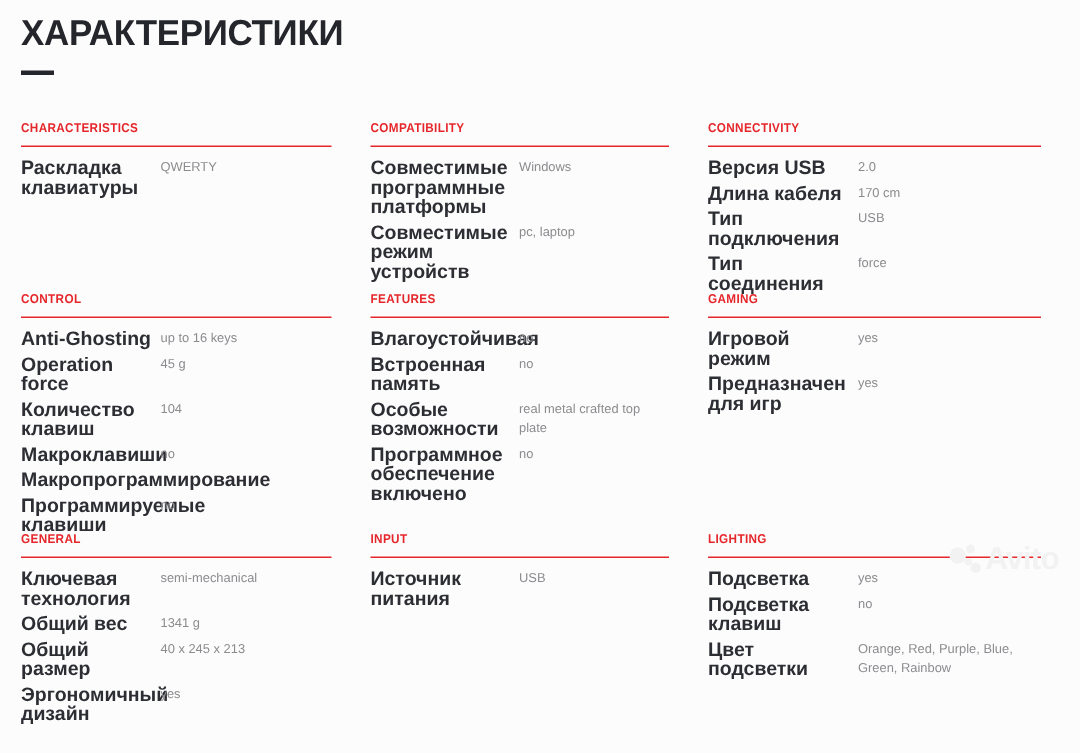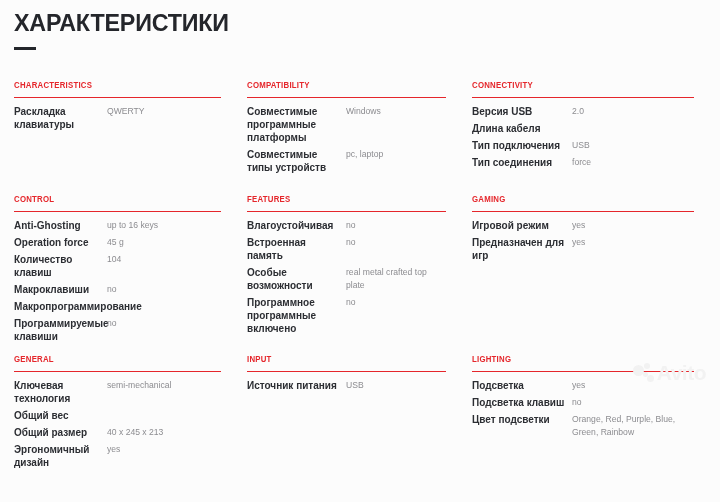--- a/index.html
+++ b/index.html
@@ -87,21 +87,21 @@
   }
 
   .spec-row {
     display: flex;
     align-items: flex-start;
     margin-bottom: 4px;
     line-height: 13px;
   }
 
   .spec-label {
-    font-size: 10px;
+    font-size: 13px;
     font-weight: 700;
     color: #2c2e33;
     flex: 0 0 auto;
     padding-right: 6px;
   }
 
   .spec-value {
     font-size: 8.6px;
     font-weight: 400;
     color: #8c8c90;
@@ -174,35 +174,36 @@
       </div>
       <div class="spec-section col-mid band-1">
         <div class="section-title">COMPATIBILITY</div>
         <div class="section-rule"></div>
         <div class="spec-rows">
           <div class="spec-row">
             <div class="spec-label">Совместимые программные платформы</div>
             <div class="spec-value">Windows</div>
           </div>
           <div class="spec-row">
-            <div class="spec-label">Совместимые типы устройств</div>
+            <div class="spec-label">Совместимые режим устройств</div>
             <div class="spec-value">pc, laptop</div>
           </div>
         </div>
       </div>
       <div class="spec-section col-right band-1">
         <div class="section-title">CONNECTIVITY</div>
         <div class="section-rule"></div>
         <div class="spec-rows">
           <div class="spec-row">
             <div class="spec-label">Версия USB</div>
             <div class="spec-value">2.0</div>
           </div>
           <div class="spec-row">
             <div class="spec-label">Длина кабеля</div>
+            <div class="spec-value">170 cm</div>
           </div>
           <div class="spec-row">
             <div class="spec-label">Тип подключения</div>
             <div class="spec-value">USB</div>
           </div>
           <div class="spec-row">
             <div class="spec-label">Тип соединения</div>
             <div class="spec-value">force</div>
           </div>
         </div>
@@ -247,21 +248,21 @@
           </div>
           <div class="spec-row">
             <div class="spec-label">Встроенная память</div>
             <div class="spec-value">no</div>
           </div>
           <div class="spec-row">
             <div class="spec-label">Особые возможности</div>
             <div class="spec-value">real metal crafted top plate</div>
           </div>
           <div class="spec-row">
-            <div class="spec-label">Программное программные включено</div>
+            <div class="spec-label">Программное обеспечение включено</div>
             <div class="spec-value">no</div>
           </div>
         </div>
       </div>
       <div class="spec-section col-right band-2">
         <div class="section-title">GAMING</div>
         <div class="section-rule"></div>
         <div class="spec-rows">
           <div class="spec-row">
             <div class="spec-label">Игровой режим</div>
@@ -276,20 +277,21 @@
       <div class="spec-section col-left band-3">
         <div class="section-title">GENERAL</div>
         <div class="section-rule"></div>
         <div class="spec-rows">
           <div class="spec-row">
             <div class="spec-label">Ключевая технология</div>
             <div class="spec-value">semi-mechanical</div>
           </div>
           <div class="spec-row">
             <div class="spec-label">Общий вес</div>
+            <div class="spec-value">1341 g</div>
           </div>
           <div class="spec-row">
             <div class="spec-label">Общий размер</div>
             <div class="spec-value">40 x 245 x 213</div>
           </div>
           <div class="spec-row">
             <div class="spec-label">Эргономичный дизайн</div>
             <div class="spec-value">yes</div>
           </div>
         </div>

